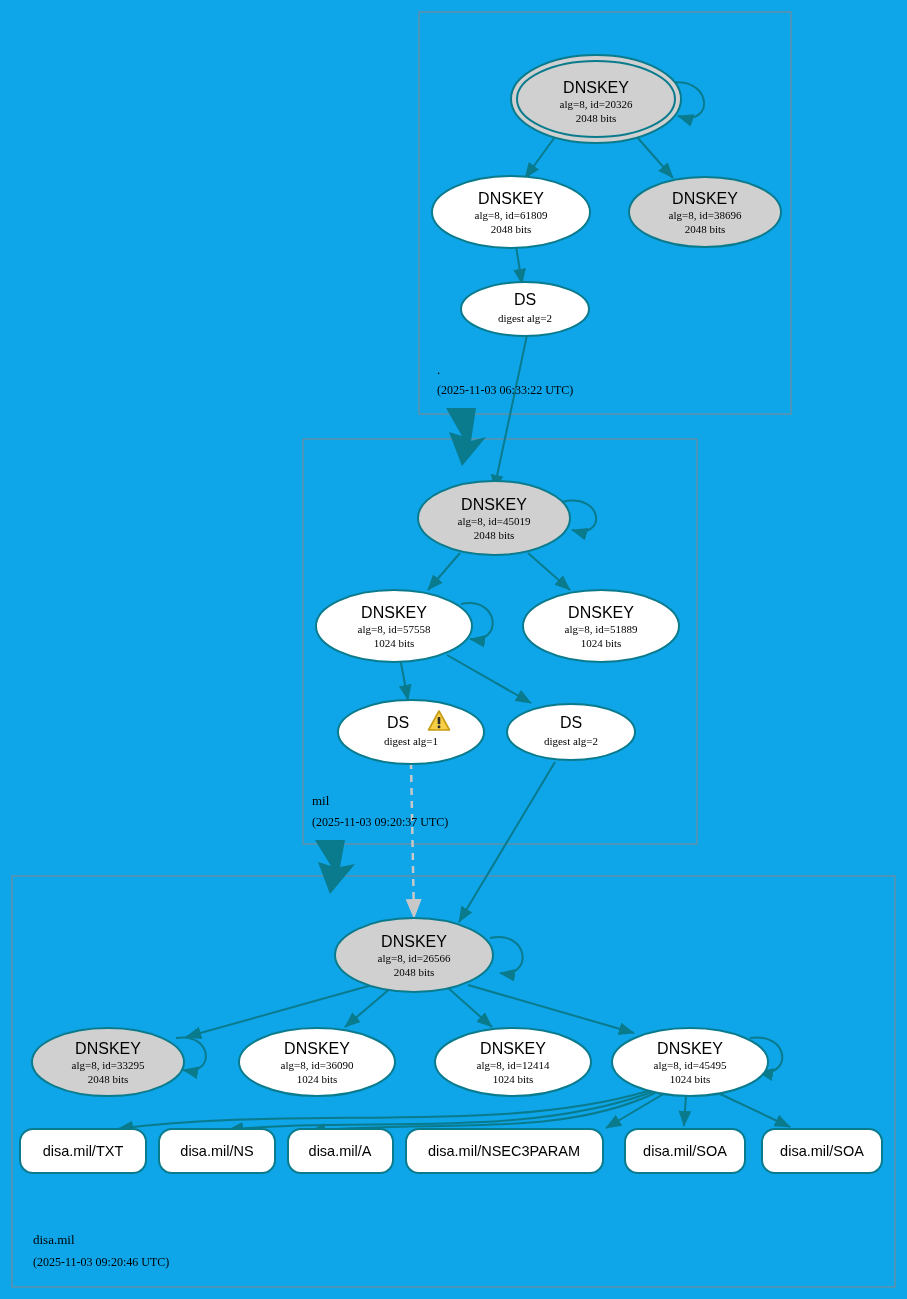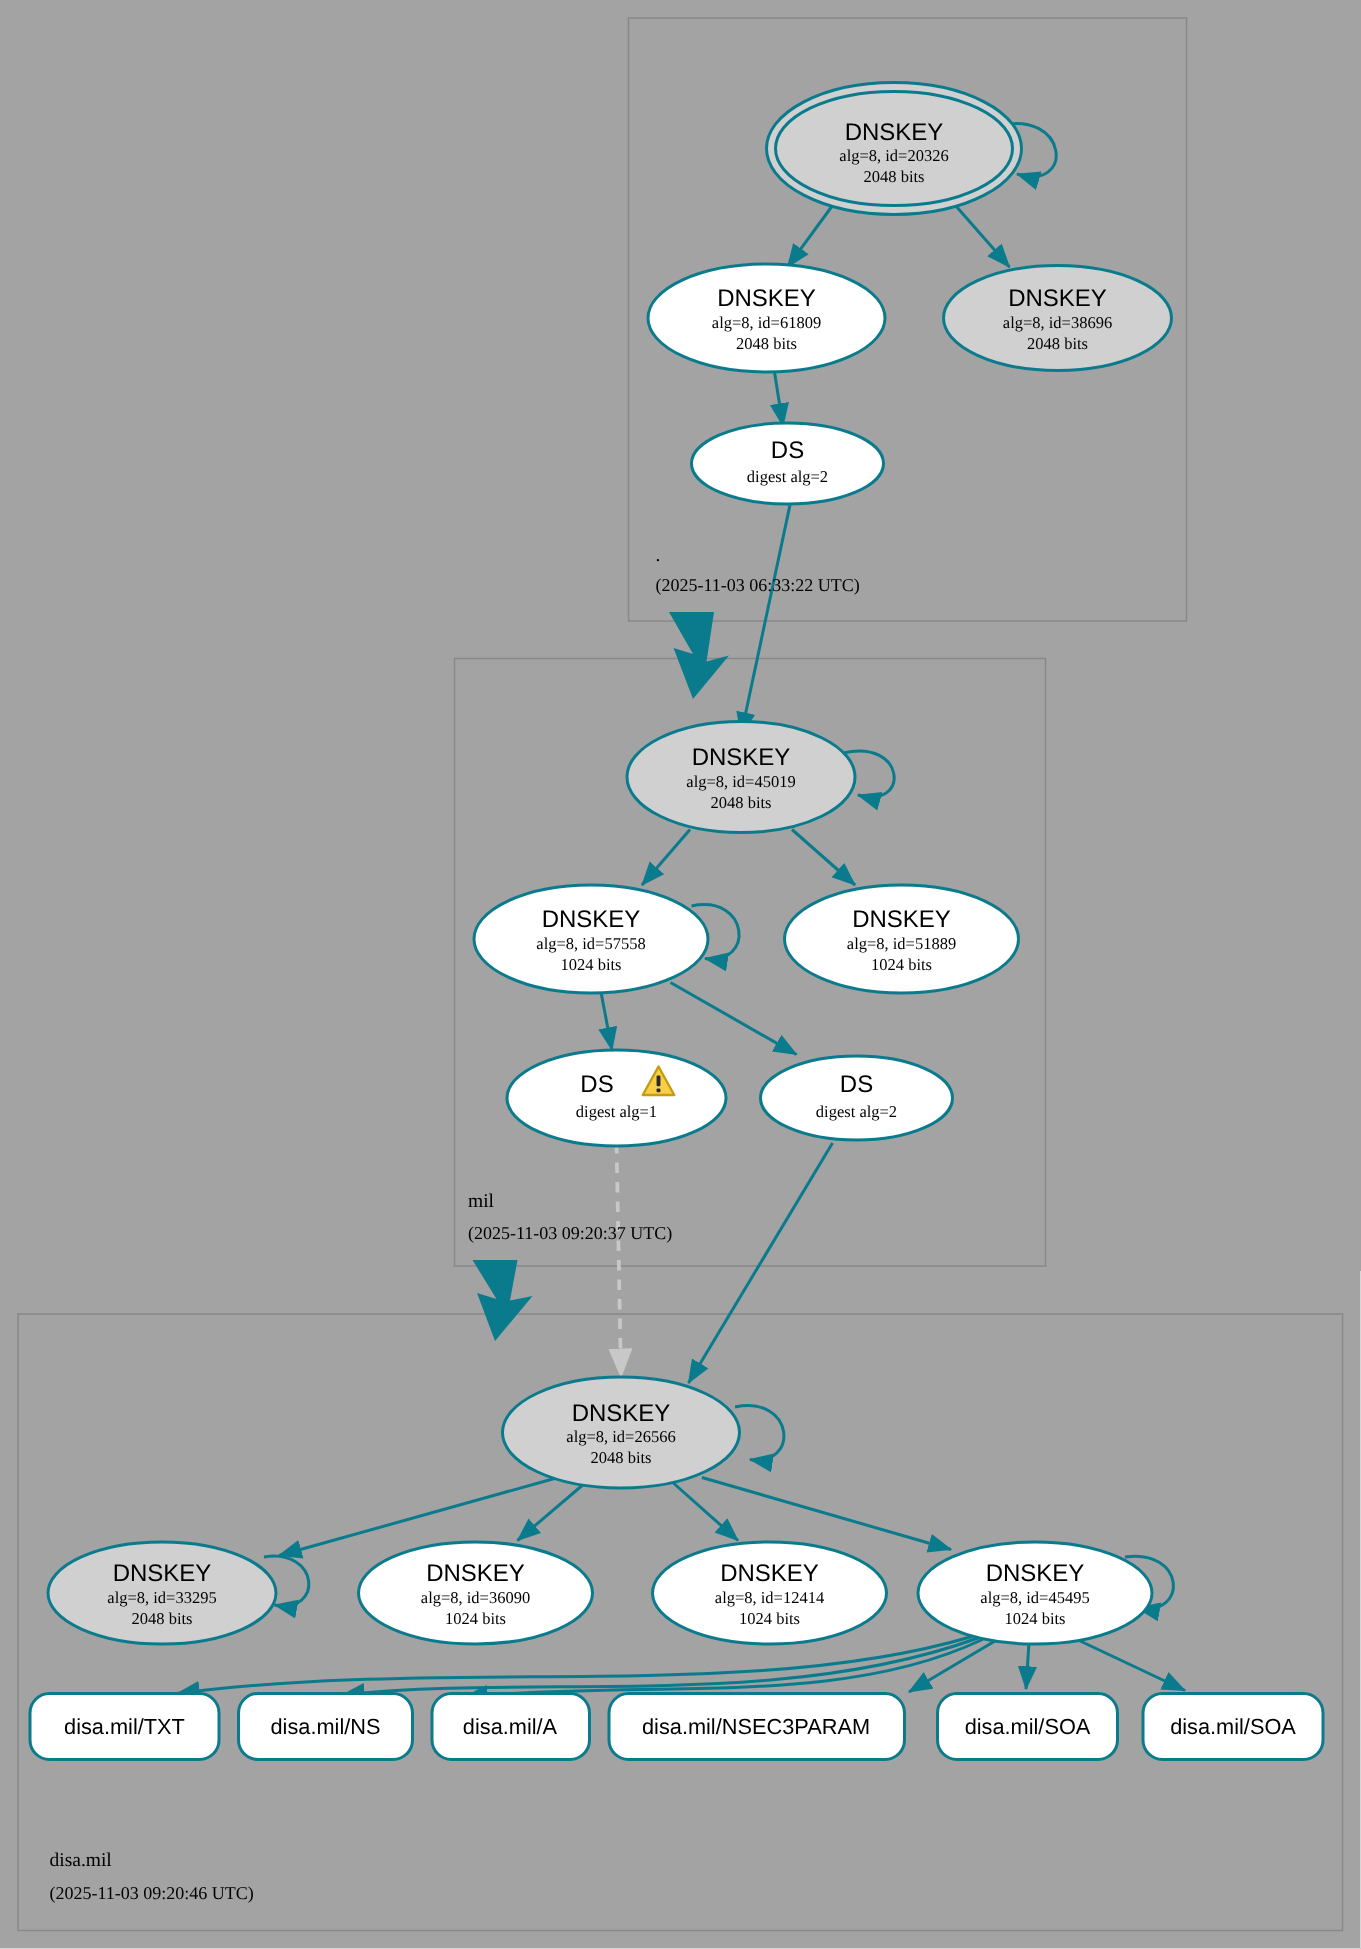--- a/index.html
+++ b/index.html
@@ -7,21 +7,21 @@
     padding: 0;
     background: #ffffff;
   }
   body {
     font-family: "Liberation Sans", sans-serif;
   }
   #canvas {
     position: relative;
     width: 907px;
     height: 1299px;
-    background: #a3a3a3;
+    background: #0ea5e9;
     overflow: hidden;
   }
   svg#graph {
     position: absolute;
     top: 0;
     left: 0;
     width: 907px;
     height: 1299px;
     display: block;
   }

